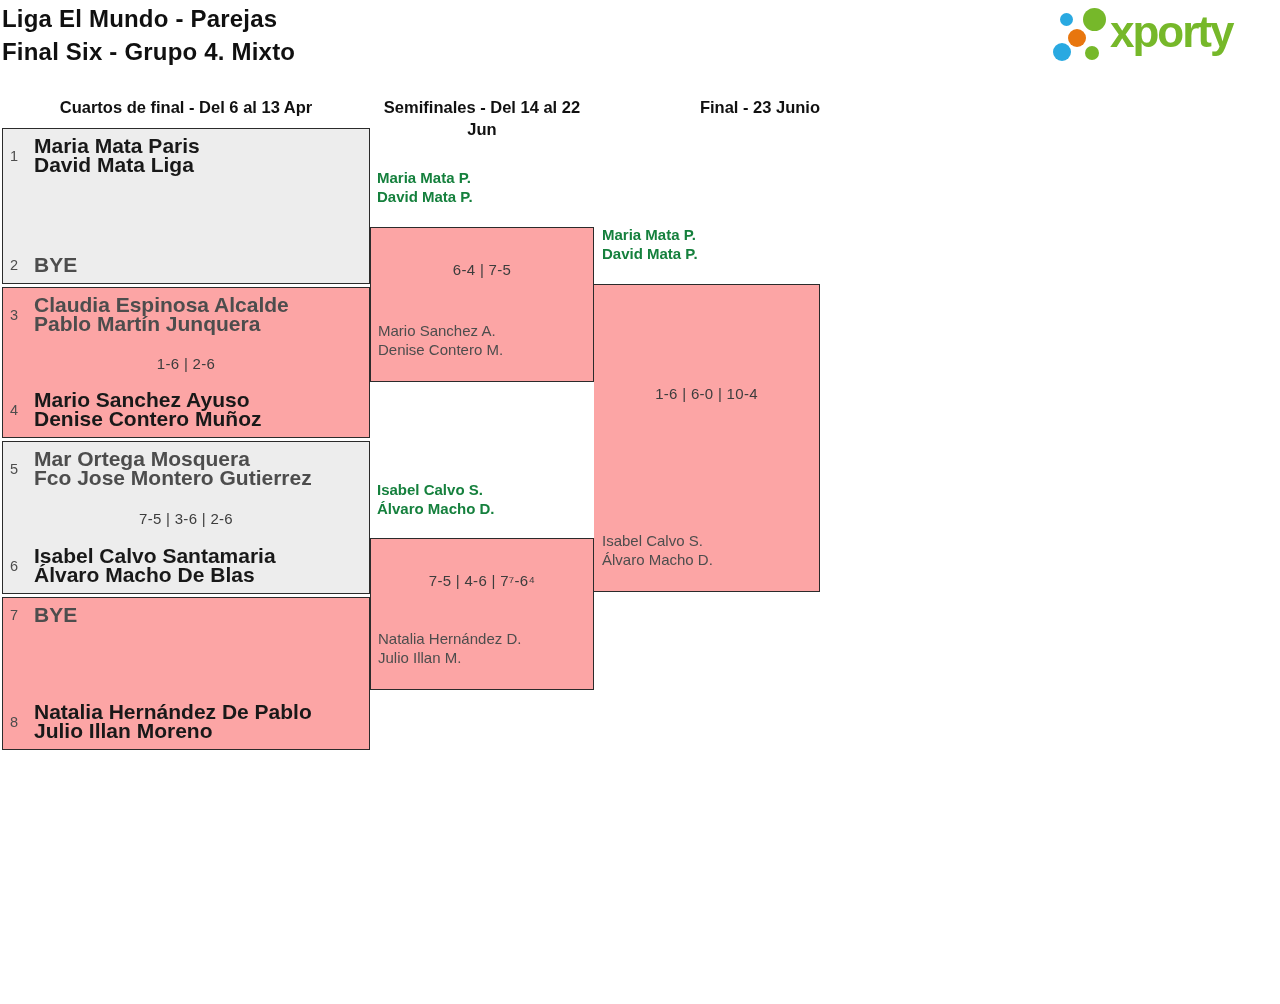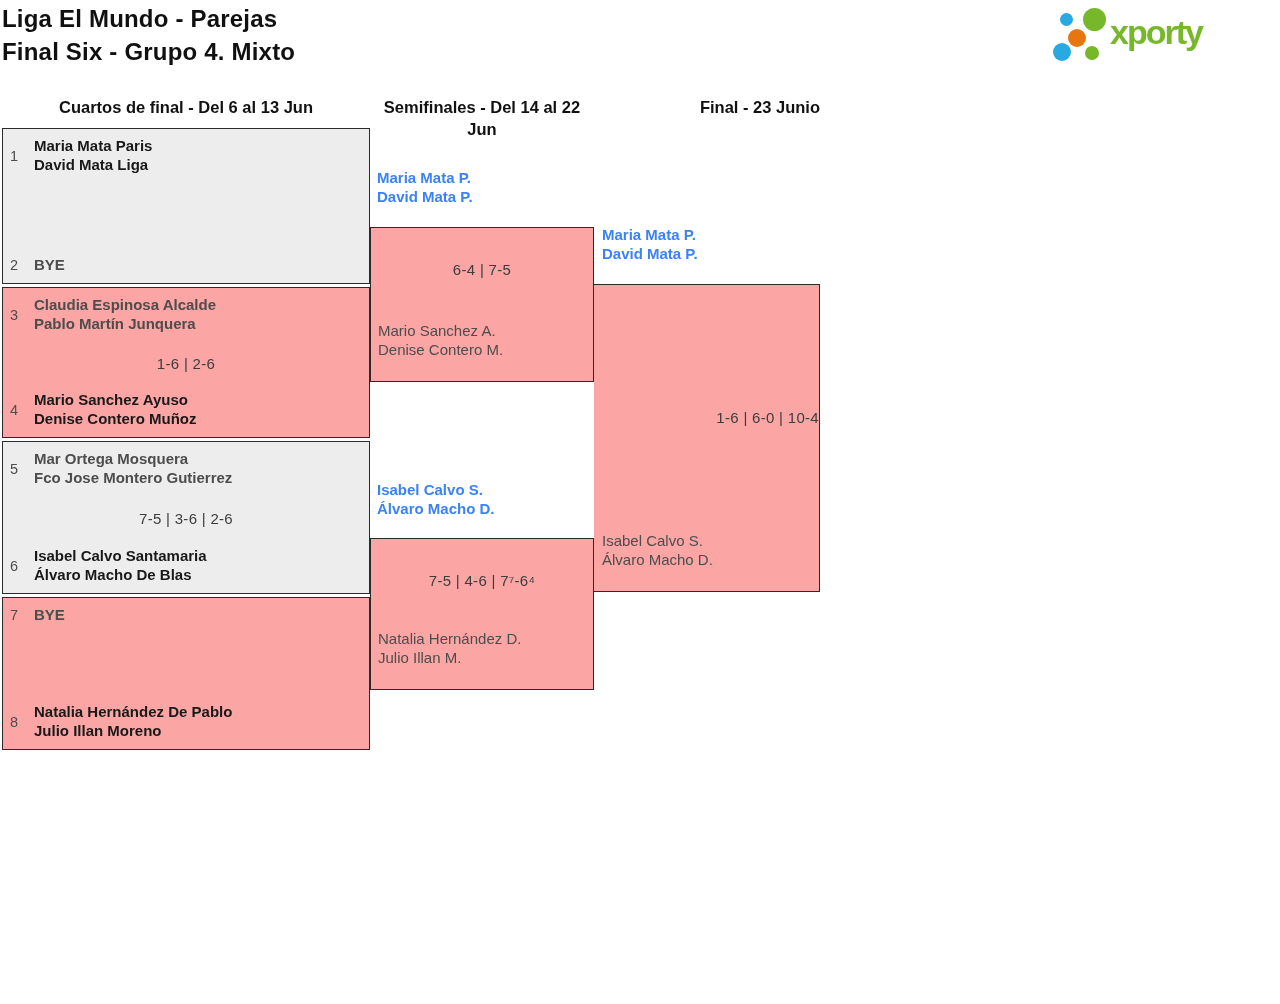--- a/index.html
+++ b/index.html
@@ -25,56 +25,56 @@
 
   
   .match-box { position:absolute; border:1.5px solid #2b2b2b; background:#fca5a5; }
   .match-box.shaded { background:#ededed; }
   .no-left { border-left:none; }
 
   .participant { position:absolute; left:7px; right:6px; display:flex; align-items:center; gap:10px; }
   .participant.p-top { top:8px; }
   .participant.p-bottom { bottom:9px; }
   .seed { width:14px; flex:0 0 14px; font-size:14.5px; color:#4d4d4d; text-align:left; }
-  .names { font-size:15px; line-height:18.5px; }
+  .names { font-size:21px; line-height:18.5px; }
   .loser .names, .names.loser { color:#4d4d4d; font-weight:700; }
   .winner .names, .names.winner { color:#191919; font-weight:700; }
 
   .score { position:absolute; left:0; right:0; text-align:center; font-size:15px; color:#3d3d3d; letter-spacing:0.3px; }
   .qf-score { top:45%; }
 
   
   .adv { position:absolute; font-size:15px; line-height:18.5px; }
-  .adv.winner { font-weight:700; color:#3b82f6; }
+  .adv.winner { font-weight:700; color:#15803d; }
   .adv.loser { font-weight:400; color:#4d4d4d; }
 
   
   .logo-dot { position:absolute; border-radius:50%; }
-  .logo-text { position:absolute; left:1110px; top:6px; font-size:34px; line-height:52px; font-weight:700; letter-spacing:-2px; color:#76b82a; }
+  .logo-text { position:absolute; left:1110px; top:6px; font-size:44px; line-height:52px; font-weight:700; letter-spacing:-2px; color:#76b82a; }
 </style>
 </head>
 <body>
 
 <div class="page">
 
   <div class="abs page-title">
     <div>Liga El Mundo - Parejas</div>
     <div>Final Six - Grupo 4. Mixto</div>
   </div>
 
   <div>
     <span class="logo-dot" style="left:1060px;top:13px;width:13px;height:13px;background:#29a9e1;"></span>
     <span class="logo-dot" style="left:1083px;top:8px;width:23px;height:23px;background:#76b82a;"></span>
     <span class="logo-dot" style="left:1068px;top:29px;width:18px;height:18px;background:#e8760e;"></span>
     <span class="logo-dot" style="left:1053px;top:43px;width:18px;height:18px;background:#29a9e1;"></span>
     <span class="logo-dot" style="left:1085px;top:46px;width:14px;height:14px;background:#76b82a;"></span>
     <span class="logo-text">xporty</span>
   </div>
 
-  <div class="abs round-header rh-qf">Cuartos de final - Del 6 al 13 Jun</div>
+  <div class="abs round-header rh-qf">Cuartos de final - Del 6 al 13 Apr</div>
   <div class="abs round-header rh-sf">Semifinales - Del 14 al 22 Jun</div>
   <div class="abs round-header rh-f">Final - 23 Junio</div>
 
   <div class="match-box shaded" style="left:2px;top:128px;width:368px;height:156px;">
     <div class="participant p-top winner">
       <span class="seed">1</span>
       <span class="names winner">
         <div>Maria Mata Paris</div>
         <div>David Mata Liga</div>
       </span>
@@ -164,20 +164,20 @@
       <div>Julio Illan M.</div>
     </div>
   </div>
 
   <div class="adv winner" style="left:602px;top:226px;">
     <div>Maria Mata P.</div>
     <div>David Mata P.</div>
   </div>
 
   <div class="match-box no-left" style="left:594px;top:284px;width:226px;height:308px;">
-    <div class="score" style="top:124px;text-align:right;">1-6 | 6-0 | 10-4</div>
+    <div class="score" style="top:100px;">1-6 | 6-0 | 10-4</div>
     <div class="adv loser" style="left:8px;bottom:22px;">
       <div>Isabel Calvo S.</div>
       <div>Álvaro Macho D.</div>
     </div>
   </div>
 
 </div>
 
 </body></html>

